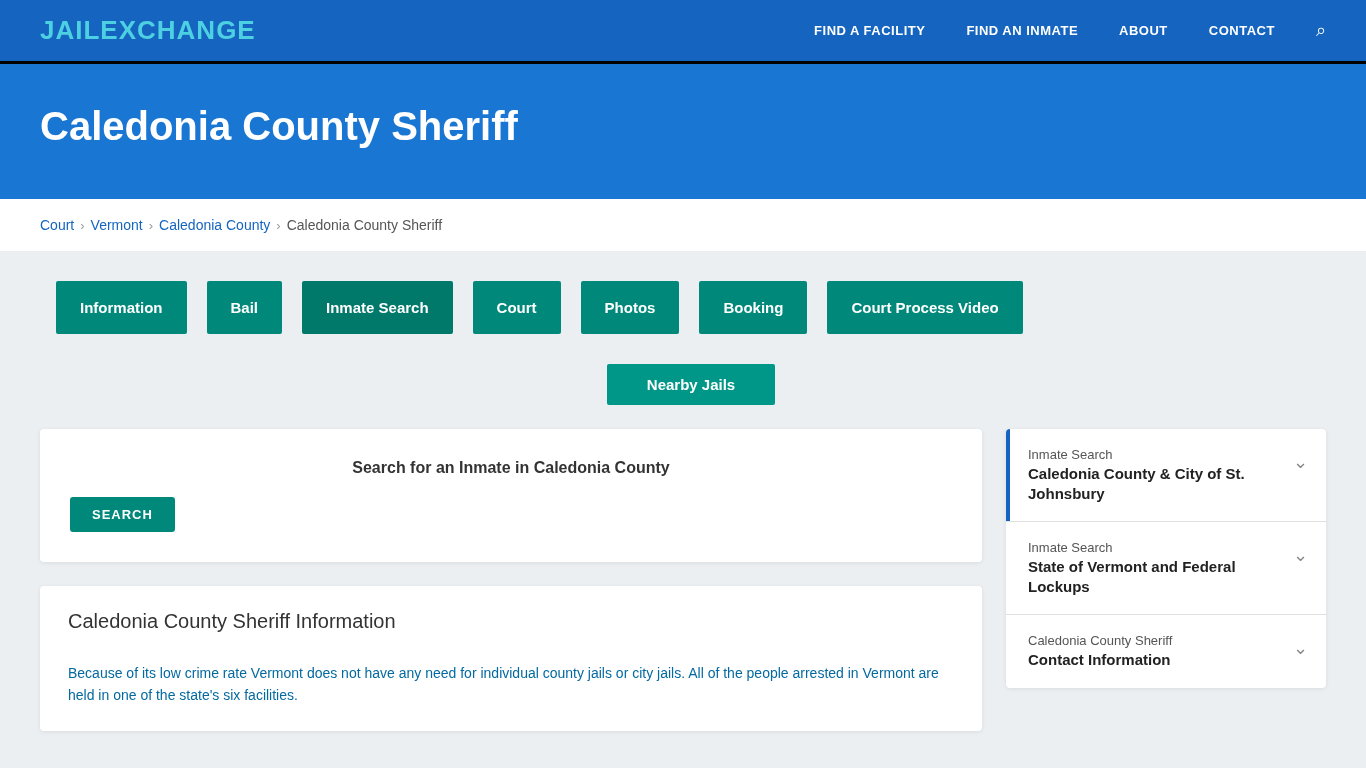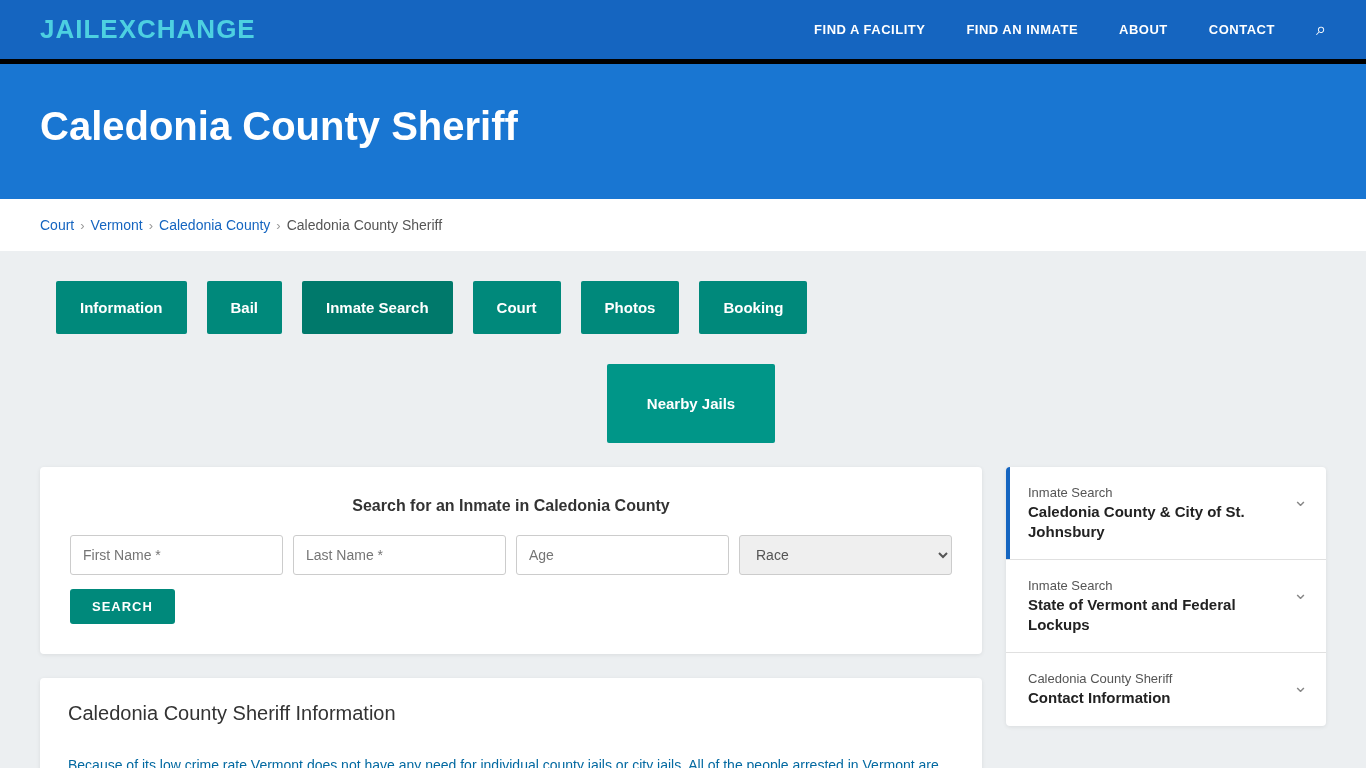--- a/index.html
+++ b/index.html
@@ -6,21 +6,21 @@
     body { font-family: Arial, sans-serif; background: #fff; color: #333; font-size: 14px; }
 
     
     nav {
       background: #1565c0;
       display: flex;
       align-items: center;
       justify-content: space-between;
       padding: 0 40px;
       height: 64px;
-      border-bottom: 5px solid #000000;
+      border-bottom: 3px solid #000000;
     }
     .logo {
       font-size: 26px;
       font-weight: 900;
       color: #fff;
       letter-spacing: 1px;
     }
     .logo span { color: #4dd0e1; }
     .nav-links {
       display: flex;
@@ -91,21 +91,21 @@
     }
     .tab-btn.active { background: #00796b; }
     .tabs-row2 {
       display: flex;
       justify-content: center;
       margin-top: 4px;
       margin-bottom: 0;
     }
     .tabs-row2 .tab-btn {
       background: #009688;
-      padding: 31px 40px;
+      padding: 12px 40px;
     }
 
     
     .columns {
       display: flex;
       gap: 24px;
       align-items: flex-start;
     }
 
     
@@ -255,47 +255,35 @@
 
 <div class="content-area">
 
   <div class="tabs">
     <button class="tab-btn">Information</button>
     <button class="tab-btn">Bail</button>
     <button class="tab-btn active">Inmate Search</button>
     <button class="tab-btn">Court</button>
     <button class="tab-btn">Photos</button>
     <button class="tab-btn">Booking</button>
+    <button class="tab-btn">Court Process Video</button>
   </div>
 
   <div class="tabs-row2">
     <button class="tab-btn">Nearby Jails</button>
   </div>
 
   <div style="height:24px"></div>
 
   <div class="columns">
 
     <div class="main-col">
 
       <div class="search-card">
         <h2>Search for an Inmate in Caledonia County</h2>
-        <div class="search-fields">
-          <input type="text" placeholder="First Name *" style="">
-          <input type="text" placeholder="Last Name *" style="">
-          <input type="text" placeholder="Age" style="">
-          <select>
-            <option>Race</option>
-            <option>White</option>
-            <option>Black</option>
-            <option>Hispanic</option>
-            <option>Asian</option>
-            <option>Other</option>
-          </select>
-        </div>
         <button class="search-btn">SEARCH</button>
       </div>
 
       <div class="info-card">
         <h3>Caledonia County Sheriff Information</h3>
         <p>Because of its low crime rate Vermont does not have any need for individual county jails or city jails. All of the people arrested in Vermont are held in one of the state's six facilities.</p>
       </div>
 
     </div>
 

